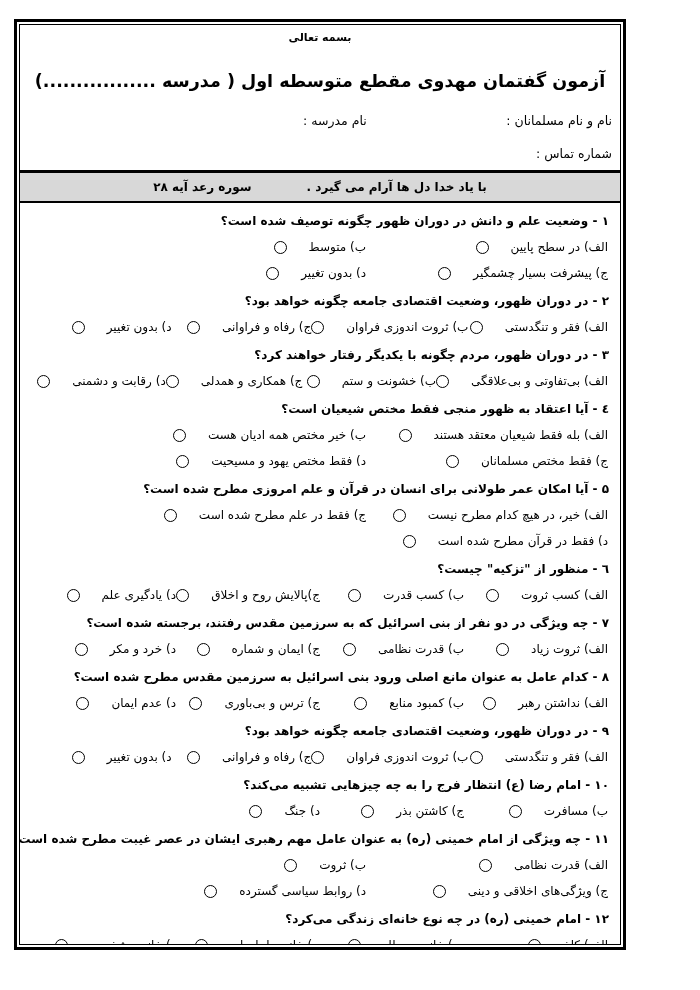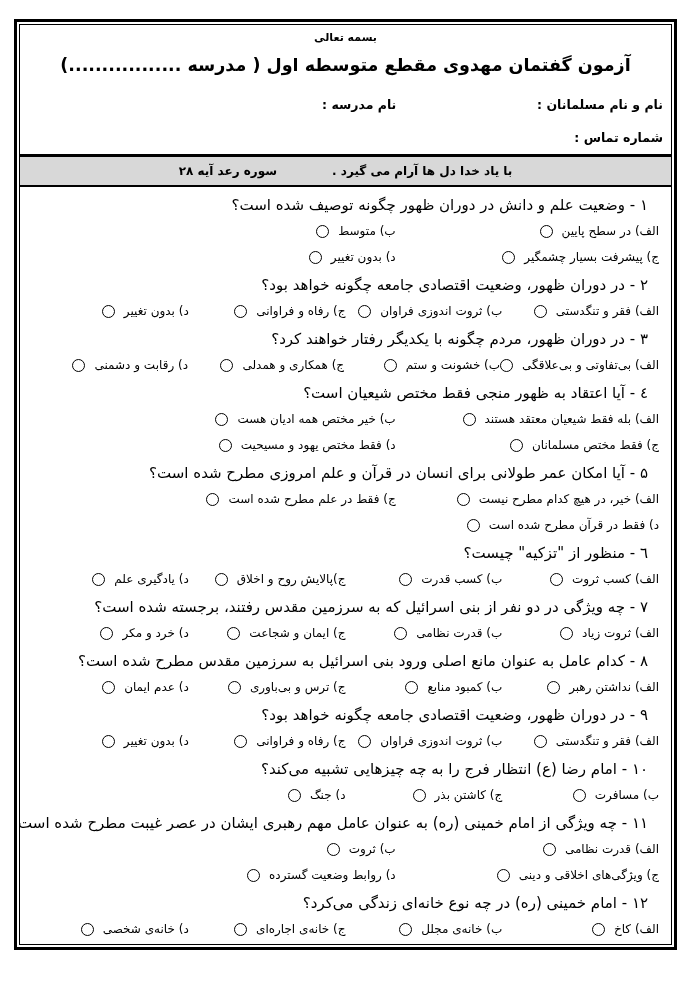--- a/index.html
+++ b/index.html
@@ -7,21 +7,21 @@
   body {
     position:relative;
     font-family:"DejaVu Sans", sans-serif;
     color:#000;
     direction:rtl;
     overflow:hidden;
   }
   .frame {
     position:absolute;
     top:19px; left:14px;
-    width:663px; height:931px;
+    width:612px; height:931px;
     border:3px solid #000;
   }
   .frame-inner {
     position:absolute;
     inset:2px;
     border:1px solid #000;
     overflow:hidden;
     display:flex;
     flex-direction:column;
     background:#fff;
@@ -32,33 +32,33 @@
     text-align:center;
     font-size:11px;
     font-weight:bold;
     line-height:16px;
   }
   .exam-title {
     text-align:center;
     font-size:17.5px;
     font-weight:bold;
     line-height:30px;
-    margin-top:4px;
+    margin-top:20px;
     letter-spacing:0;
   }
   .fields { margin-top:8px; }
   .field-row {
     display:grid;
     grid-template-columns:42% 58%;
     height:33px;
     align-items:center;
   }
   .field-label {
     font-size:12.5px;
-    font-weight:bold;
+    font-weight:normal;
     white-space:nowrap;
   }
   
   .verse-bar {
     border-top:3px solid #000;
     border-bottom:2px solid #000;
     background:#d8d8d8;
     height:33px;
     display:flex;
     align-items:center;
@@ -68,33 +68,33 @@
   }
   .verse-text, .verse-ref {
     font-size:12px;
     font-weight:bold;
     white-space:nowrap;
   }
   
   .questions { flex:1; padding:3px 8px 0; }
   .question { }
   .q-title {
-    font-size:15px;
-    font-weight:normal;
+    font-size:12px;
+    font-weight:bold;
     line-height:22px;
-    margin:4px 15px 2px;
+    margin:4px 3px 2px;
     white-space:nowrap;
   }
   .options { display:grid; padding:0 4px; }
   .options.cols-4 { grid-template-columns:repeat(4, 1fr); }
   .options.cols-2 { grid-template-columns:42% 58%; }
   .option {
     display:flex;
     align-items:center;
-    gap:9px;
+    gap:22px;
     height:26px;
     font-size:12px;
     white-space:nowrap;
   }
   .opt-text { white-space:nowrap; }
   .radio {
     width:13px; height:13px;
     border:1.5px solid #000;
     border-radius:50%;
     flex:none;
@@ -261,21 +261,21 @@
         <div class="options cols-4">
           <div class="option">
               <span class="opt-text">الف) ثروت زیاد</span>
               <span class="radio"></span>
             </div>
           <div class="option">
               <span class="opt-text">ب) قدرت نظامی</span>
               <span class="radio"></span>
             </div>
           <div class="option">
-              <span class="opt-text">ج) ایمان و شجاعت</span>
+              <span class="opt-text">ج) ایمان و شماره</span>
               <span class="radio"></span>
             </div>
           <div class="option">
               <span class="opt-text">د) خرد و مکر</span>
               <span class="radio"></span>
             </div>
         </div>
       </section>
 
       <section class="question">
@@ -349,21 +349,21 @@
             </div>
           <div class="option">
               <span class="opt-text">ب) ثروت</span>
               <span class="radio"></span>
             </div>
           <div class="option">
               <span class="opt-text">ج) ویژگی‌های اخلاقی و دینی</span>
               <span class="radio"></span>
             </div>
           <div class="option">
-              <span class="opt-text">د) روابط وضعیت گسترده</span>
+              <span class="opt-text">د) روابط سیاسی گسترده</span>
               <span class="radio"></span>
             </div>
         </div>
       </section>
 
       <section class="question">
         <h3 class="q-title">۱۲ - امام خمینی (ره) در چه نوع خانه‌ای زندگی می‌کرد؟</h3>
         <div class="options cols-4">
           <div class="option">
               <span class="opt-text">الف) کاخ</span>

